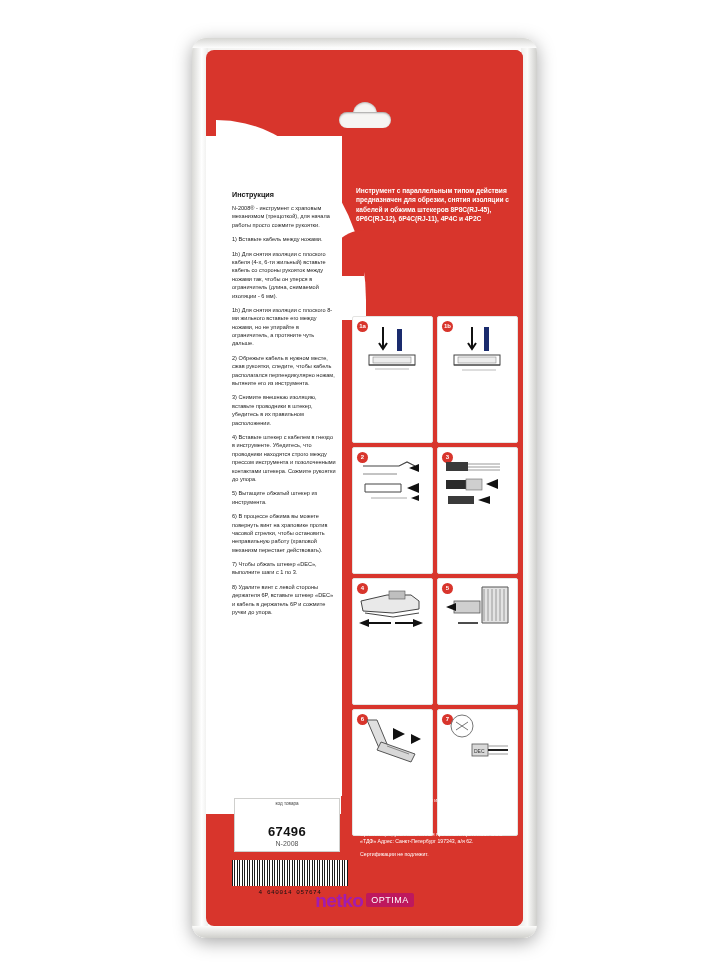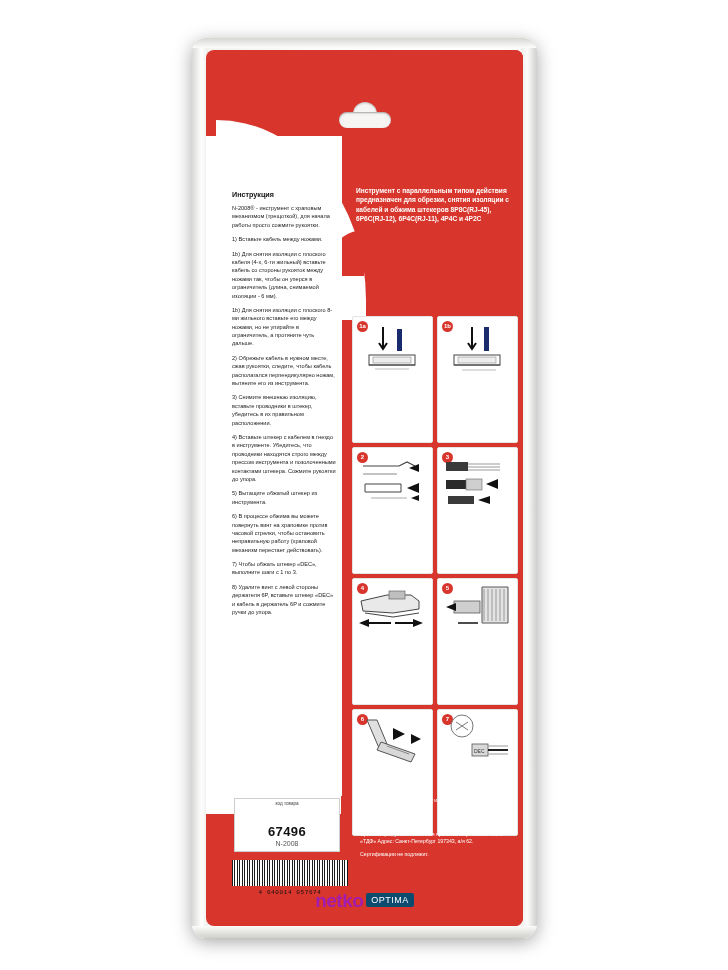--- a/index.html
+++ b/index.html
@@ -138,21 +138,21 @@
   }
   .supplier p{margin:0 0 5px 0;}
 
   .brand{
     position:absolute;left:0;bottom:14px;width:100%;text-align:center;
   }
   .brand .netko{
     font-size:19px;font-weight:bold;color:#a21caf;letter-spacing:-.5px;
   }
   .brand .optima{
-    display:inline-block;background:#0c4a6e;color:#ffffff;font-size:9px;
+    display:inline-block;background:#be185d;color:#ffffff;font-size:9px;
     padding:2px 5px;margin-left:3px;letter-spacing:.5px;vertical-align:4px;
     border-radius:2px;
   }
 </style>
 </head>
 <body>
 
 <div class="package">
   <div class="pkg-edge-l"></div>
   <div class="pkg-edge-r"></div>

